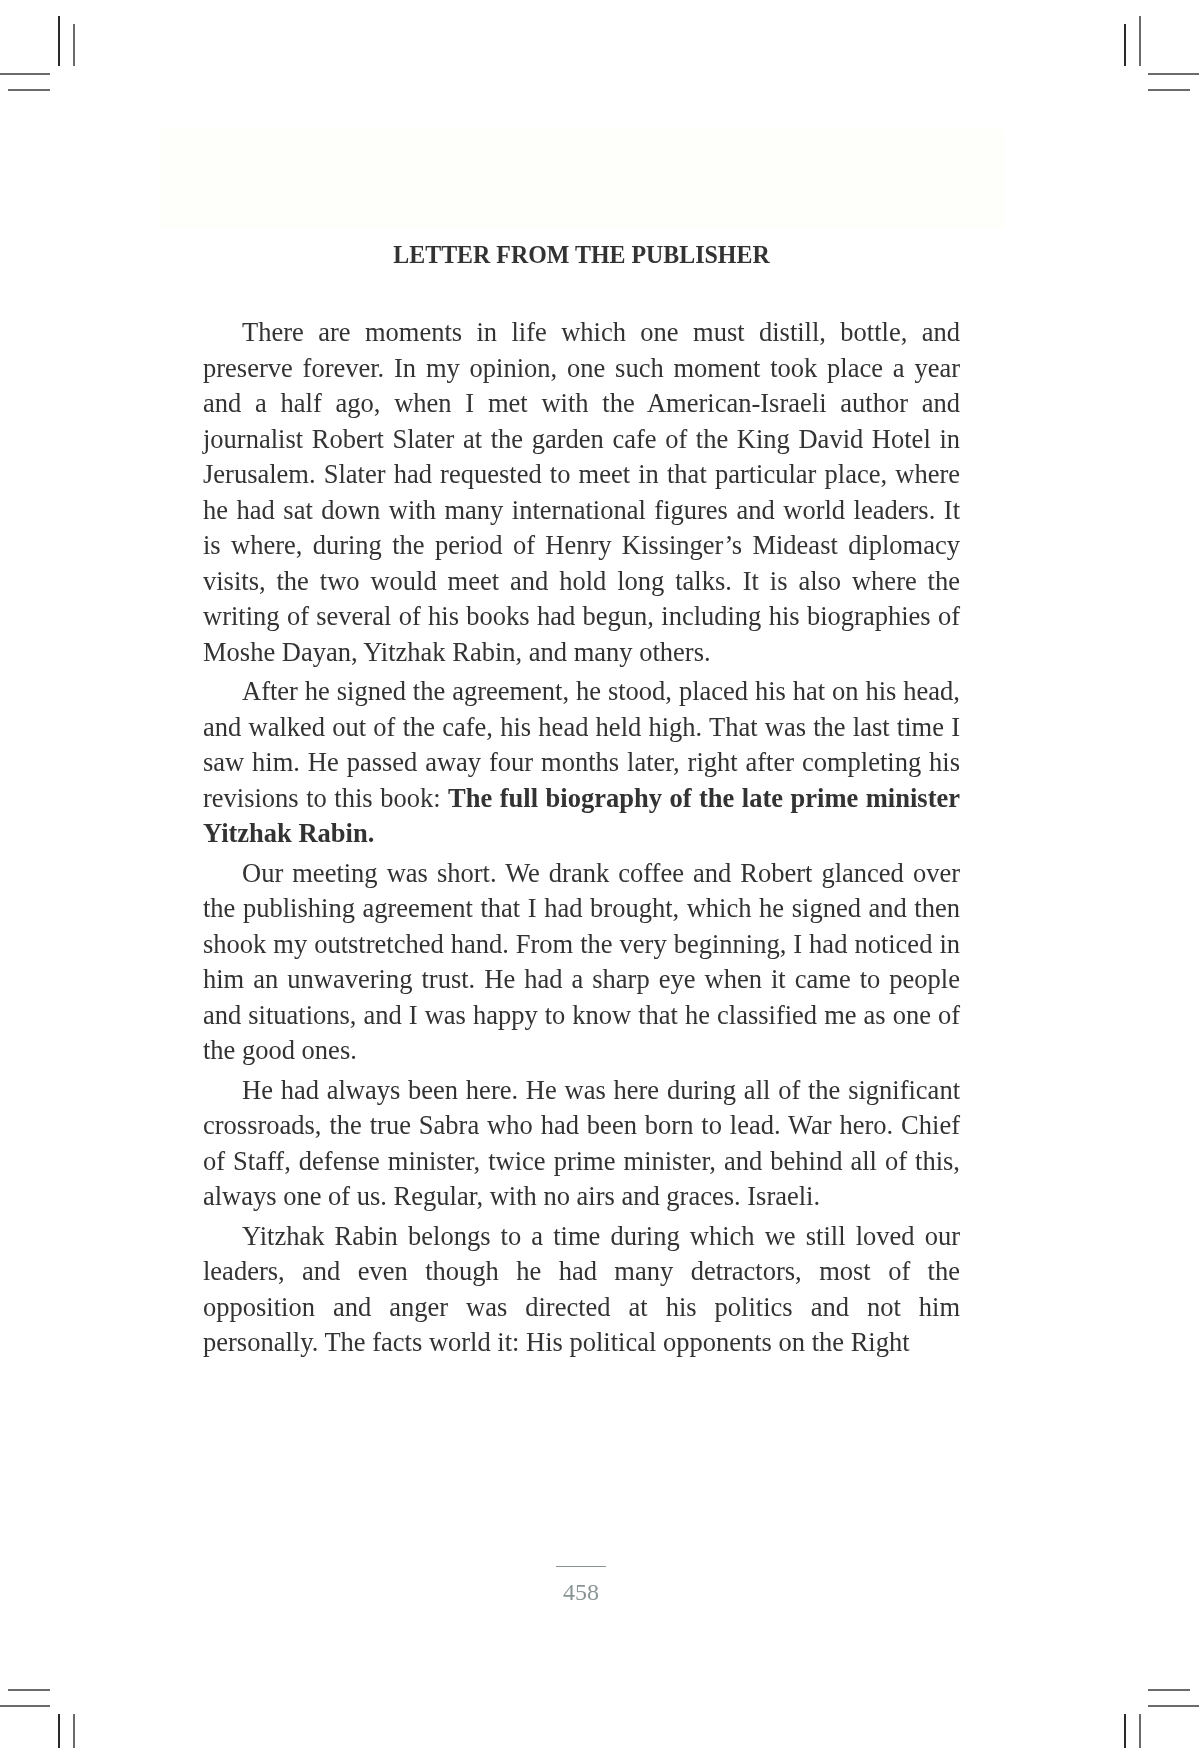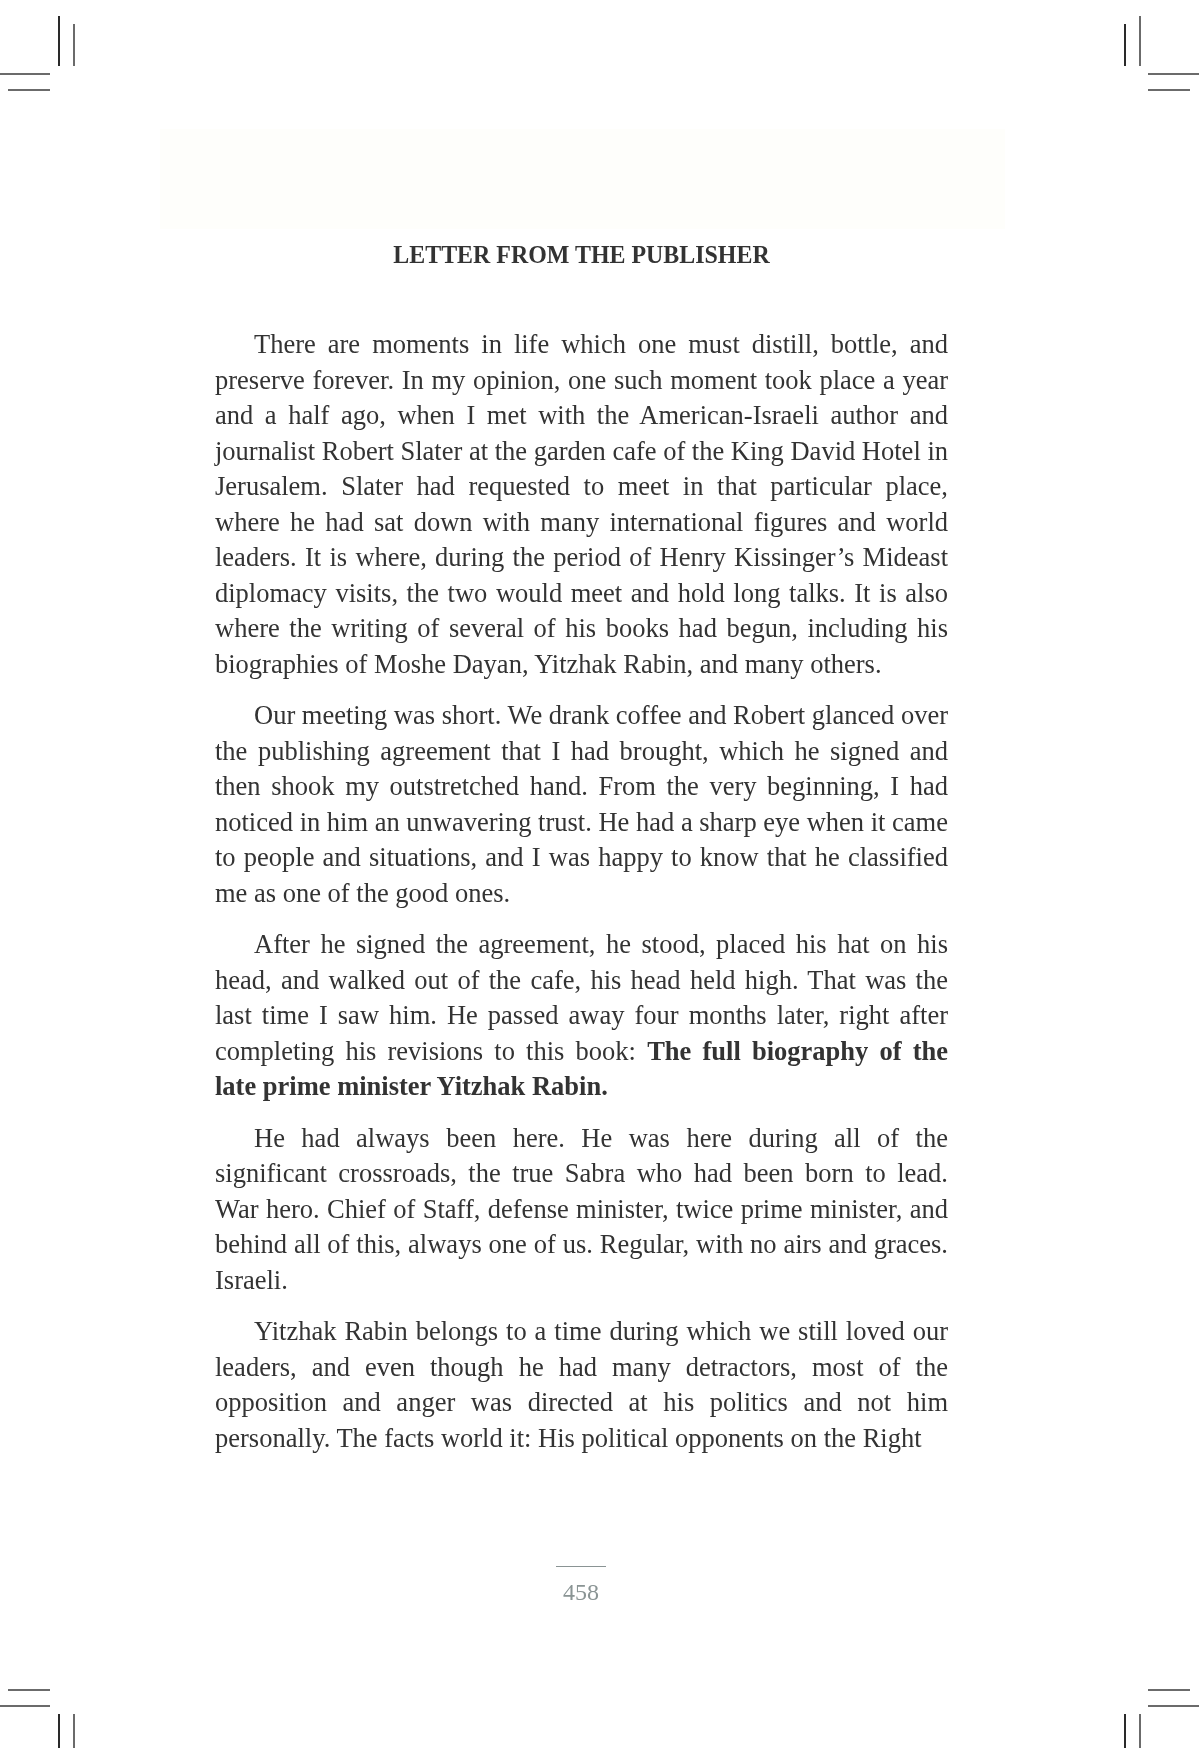--- a/index.html
+++ b/index.html
@@ -11,21 +11,21 @@
   .title {
     position: absolute; left: 199px; width: 765px; top: 224px;
     text-align: center; font-family: "Liberation Serif", serif; font-weight: bold;
     font-size: 26px; color: #333333; letter-spacing: 0px; transform: scaleX(0.92); transform-origin: center;
   }
   .body {
     position: absolute; left: 199px; top: 295px; width: 765px;
     font-family: "Liberation Serif", serif; font-size: 26.5px; line-height: 35.5px;
     color: #333333; text-align: justify; hyphens: none;
   }
-  .body p { margin: 16px; text-indent: 39px; }
+  .body p { margin: 4px; text-indent: 39px; }
   .body b { font-weight: bold; }
   .page-number {
     position: absolute; left: 556px; top: 1550px; width: 50px; text-align: center;
     font-family: "Liberation Serif", serif; font-size: 24px; color: #8a9494;
     border-top: 1.5px solid #8a9494; padding-top: 12px; line-height: 26px;
   }
 </style>
 </head>
 <body>
 
@@ -50,20 +50,20 @@
   <div class="crop" style="left:1148px;top:1689px;width:51px;height:2px;"></div>
   <div class="crop dark" style="left:1124px;top:1698px;width:2px;height:42px;"></div>
   <div class="crop" style="left:1139px;top:1698px;width:2px;height:50px;"></div>
 
   <div class="header-band"></div>
 
   <h1 class="title" style="margin:0;">LETTER FROM THE PUBLISHER</h1>
 
   <div class="body">
     <p>There are moments in life which one must distill, bottle, and preserve forever. In my opinion, one such moment took place a year and a half ago, when I met with the American-Israeli author and journalist Robert Slater at the garden cafe of the King David Hotel in Jerusalem. Slater had requested to meet in that particular place, where he had sat down with many international figures and world leaders. It is where, during the period of Henry Kissinger’s Mideast diplomacy visits, the two would meet and hold long talks. It is also where the writing of several of his books had begun, including his biographies of Moshe Dayan, Yitzhak Rabin, and many others.</p>
+    <p><span>After he signed the agreement, he stood, placed his hat on his head, and walked out of the cafe, his head held high. That was the last time I saw him. He passed away four months later, right after completing his revisions to this book: </span><b>The full biography of the late prime minister Yitzhak Rabin.</b></p>
     <p>Our meeting was short. We drank coffee and Robert glanced over the publishing agreement that I had brought, which he signed and then shook my outstretched hand. From the very beginning, I had noticed in him an unwavering trust. He had a sharp eye when it came to people and situations, and I was happy to know that he classified me as one of the good ones.</p>
-    <p><span>After he signed the agreement, he stood, placed his hat on his head, and walked out of the cafe, his head held high. That was the last time I saw him. He passed away four months later, right after completing his revisions to this book: </span><b>The full biography of the late prime minister Yitzhak Rabin.</b></p>
     <p>He had always been here. He was here during all of the significant crossroads, the true Sabra who had been born to lead. War hero. Chief of Staff, defense minister, twice prime minister, and behind all of this, always one of us. Regular, with no airs and graces. Israeli.</p>
     <p>Yitzhak Rabin belongs to a time during which we still loved our leaders, and even though he had many detractors, most of the opposition and anger was directed at his politics and not him personally. The facts world it: His political opponents on the Right</p>
   </div>
 
   <div class="page-number">458</div>
 </div>
 
 </body></html>

